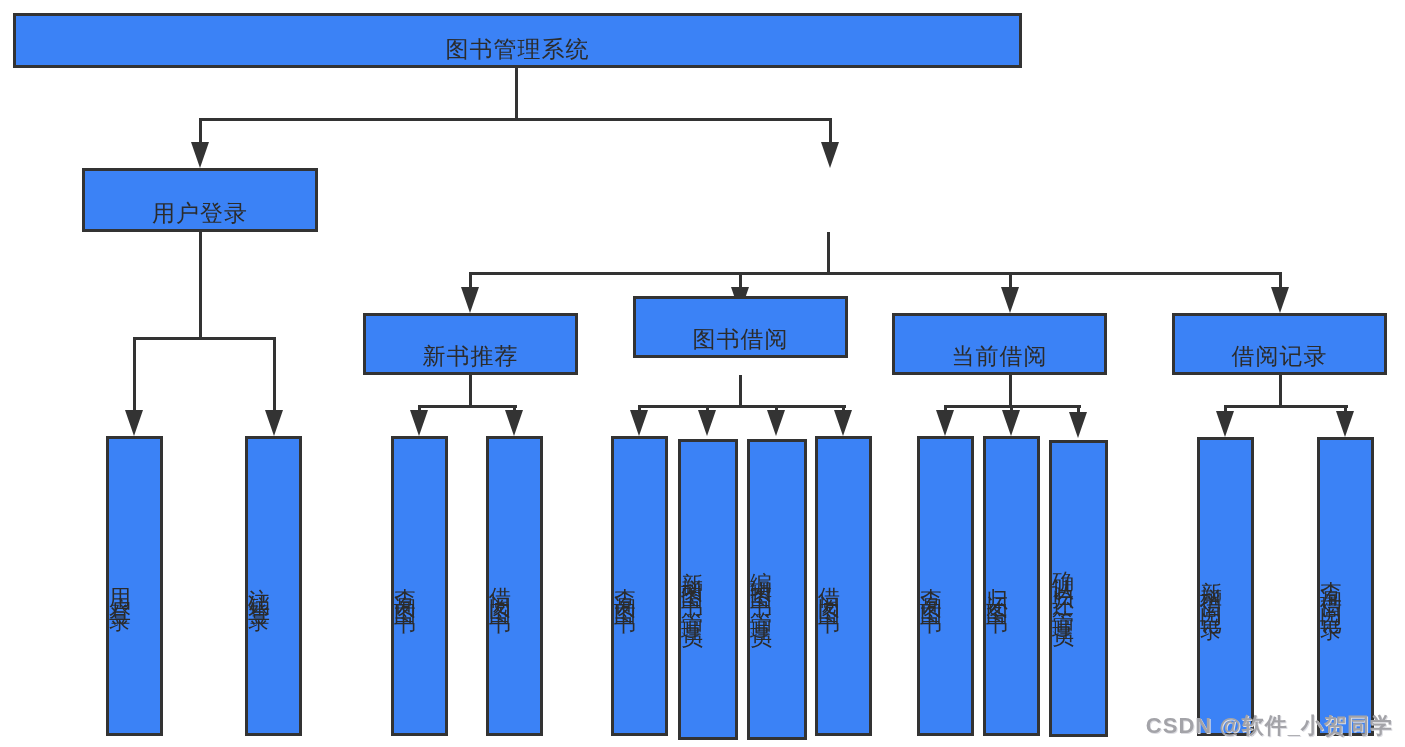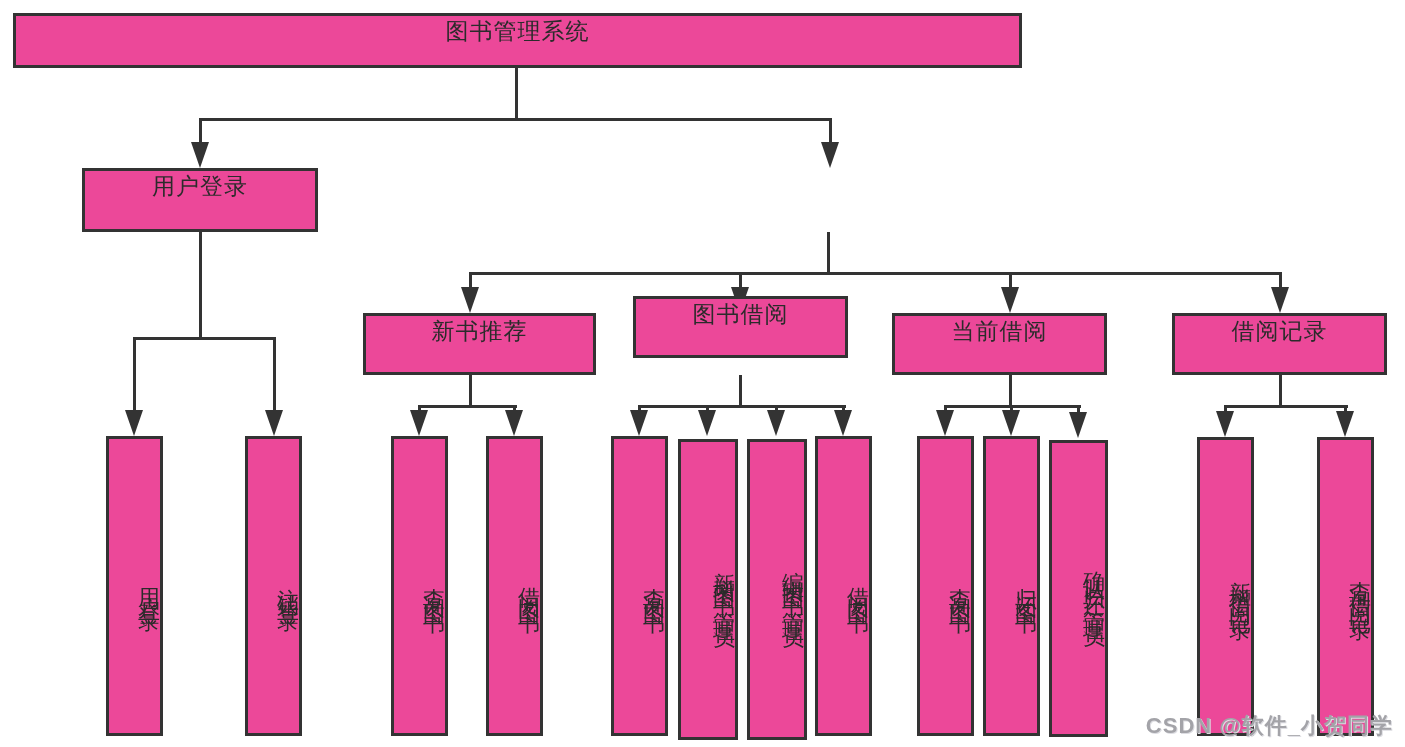--- a/index.html
+++ b/index.html
@@ -8,22 +8,22 @@
     --background:#ffffff;
     --watermark:#a3a3a8;
   }
   *{margin:0;padding:0;box-sizing:border-box;}
   body{background:#fff;font-family:"Liberation Sans","DejaVu Sans",sans-serif;}
   .canvas{
     position:relative;width:1405px;height:747px;
     background:var(--background);overflow:hidden;
   }
   .node{
-    position:absolute;background:#ec4899;border:3px solid var(--line);
-    display:flex;align-items:flex-start;justify-content:center;
+    position:absolute;background:#3b82f6;border:3px solid var(--line);
+    display:flex;align-items:flex-end;justify-content:center;
     color:var(--text);
   }
   .hnode{font-size:23px;letter-spacing:1px;}
   .vnode{
     font-size:22px;
     writing-mode:vertical-rl;
     text-orientation:mixed;
     letter-spacing:8px;
     line-height:1;
     white-space:nowrap;
@@ -73,21 +73,21 @@
   <div class="hline" style="left:469px;top:272px;width:813px;height:3px;"></div>
   <div class="vline" style="left:469px;top:272px;width:3px;height:18px;"></div>
   <div class="vline" style="left:739px;top:272px;width:3px;height:18px;"></div>
   <div class="vline" style="left:1009px;top:272px;width:3px;height:18px;"></div>
   <div class="vline" style="left:1279px;top:272px;width:3px;height:18px;"></div>
   <div class="arrow" style="left:461px;top:287px;"></div>
   <div class="arrow" style="left:731px;top:287px;"></div>
   <div class="arrow" style="left:1001px;top:287px;"></div>
   <div class="arrow" style="left:1271px;top:287px;"></div>
 
-  <div class="node hnode" style="left:363px;top:313px;width:233px;height:62px;">
+  <div class="node hnode" style="left:363px;top:313px;width:215px;height:62px;">
     <span>新书推荐</span>
   </div>
   <div class="node hnode" style="left:633px;top:296px;width:215px;height:62px;">
     <span>图书借阅</span>
   </div>
   <div class="node hnode" style="left:892px;top:313px;width:215px;height:62px;">
     <span>当前借阅</span>
   </div>
   <div class="node hnode" style="left:1172px;top:313px;width:215px;height:62px;">
     <span>借阅记录</span>

